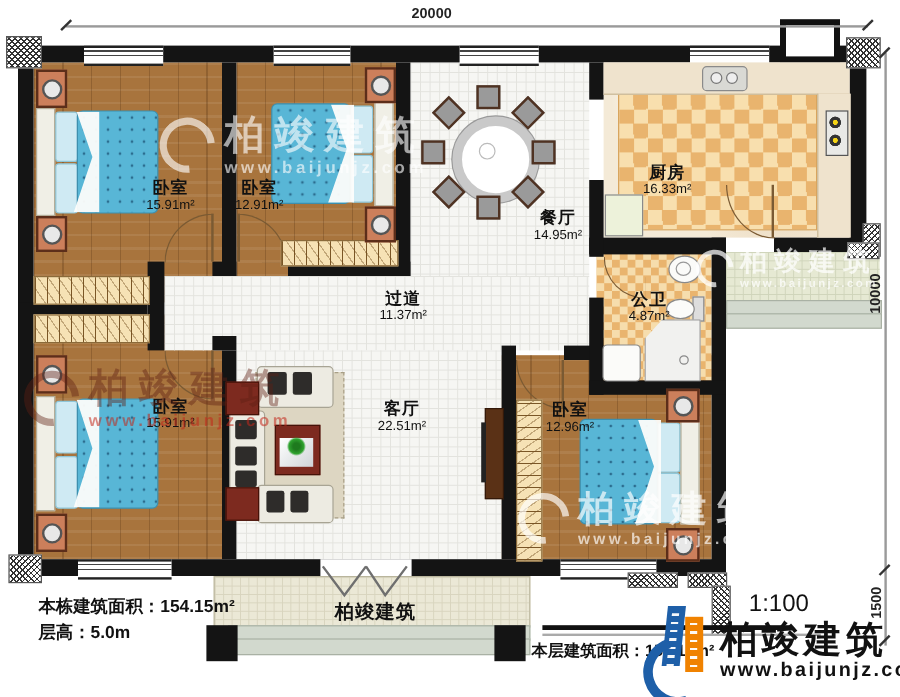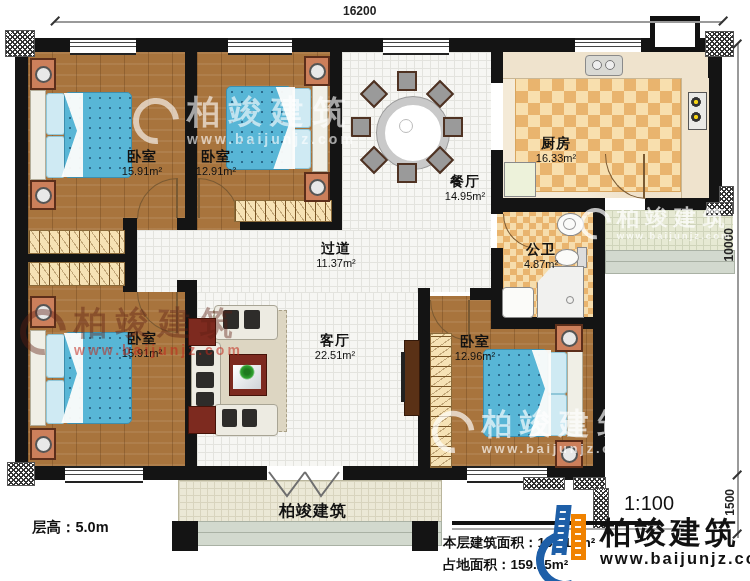--- a/index.html
+++ b/index.html
@@ -284,21 +284,21 @@
     <span class="rname">卧室</span>
     <span class="rarea">12.96m²</span>
   </div>
   <div class="rlabel" style="left:313px;top:511px;">
     <span class="rname" style="font-size:16px;">柏竣建筑</span>
   </div>
 
   <div class="dimline" style="left:55px;top:21px;width:668px;height:1.5px;"></div>
   <div class="tick" style="left:49px;top:20px;"></div>
   <div class="tick" style="left:717px;top:20px;"></div>
-  <div class="dimtext" style="left:340px;top:4px;">16200</div>
+  <div class="dimtext" style="left:340px;top:4px;">20000</div>
   <div class="dimline" style="left:737px;top:44px;width:1.5px;height:494px;"></div>
   <div class="tick" style="left:731px;top:43px;"></div>
   <div class="tick" style="left:731px;top:474px;"></div>
   <div class="tick" style="left:731px;top:533px;"></div>
   <div class="vtext" style="left:722px;top:228px;">10000</div>
   <div class="vtext" style="left:723px;top:489px;">1500</div>
 
   <div class="wm" style="left:133px;top:95px;color:rgba(255,255,255,.62);">
     <div class="wm-g"></div>
     <div>
@@ -321,27 +321,27 @@
     </div>
   </div>
   <div class="wm" style="left:580px;top:206px;color:rgba(255,255,255,.72);transform:scale(.68);">
     <div class="wm-g"></div>
     <div>
       <div class="wm-name">柏竣建筑</div>
       <div class="wm-url">www.baijunjz.com</div>
     </div>
   </div>
 
+  <div class="info-line" style="left:32px;top:496px;">本栋建筑面积：154.15m²</div>
   <div class="info-line" style="left:32px;top:518px;">层高：5.0m</div>
 
   <div class="abs" style="left:624px;top:492px;font-size:20px;">1:100</div>
   <div class="abs" style="left:452px;top:521px;width:208px;height:4px;background:#111;"></div>
   <div class="abs" style="left:452px;top:528px;width:232px;height:1.5px;background:#aaa;"></div>
   <div class="tb-line" style="left:443px;top:534px;">本层建筑面积：154.15m²</div>
-  <div class="tb-line" style="left:443px;top:556px;">占地面积：159.15m²</div>
 
   <div class="abs" style="left:538px;top:505px;width:60px;height:72px;">
     <div class="abs" style="left:16px;top:0;width:15px;height:50px;background:#1e5fa8;transform:skewX(-6deg);
          background-image:repeating-linear-gradient(to bottom,rgba(255,255,255,.95) 0 2px,transparent 2px 7px);background-size:6px 100%;background-repeat:no-repeat;background-position:4px 6px;"></div>
     <div class="abs" style="left:33px;top:9px;width:15px;height:46px;background:#f08200;
          background-image:repeating-linear-gradient(to bottom,rgba(255,255,255,.95) 0 2px,transparent 2px 7px);background-size:6px 100%;background-repeat:no-repeat;background-position:4px 5px;"></div>
     <div class="abs" style="left:-2px;top:26px;width:42px;height:42px;border:8px solid #1e5fa8;border-radius:50%;border-top-color:transparent;border-right-color:transparent;transform:rotate(28deg);"></div>
   </div>
   <div class="abs" style="left:600px;top:512px;font-size:31px;font-weight:900;letter-spacing:4px;white-space:nowrap;">柏竣建筑</div>
   <div class="abs" style="left:600px;top:549px;font-size:16.5px;font-weight:bold;letter-spacing:2px;white-space:nowrap;">www.baijunjz.com</div>

